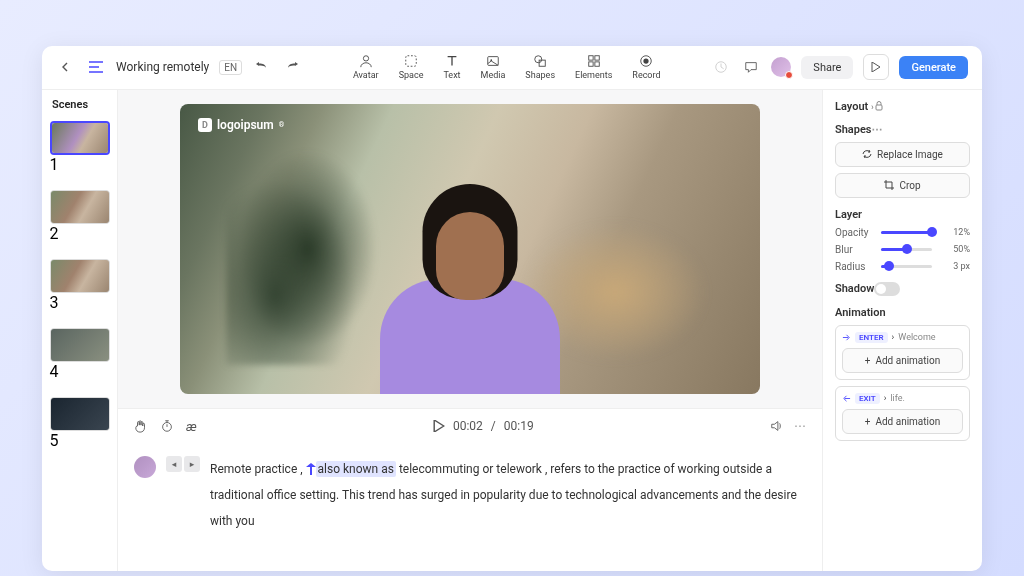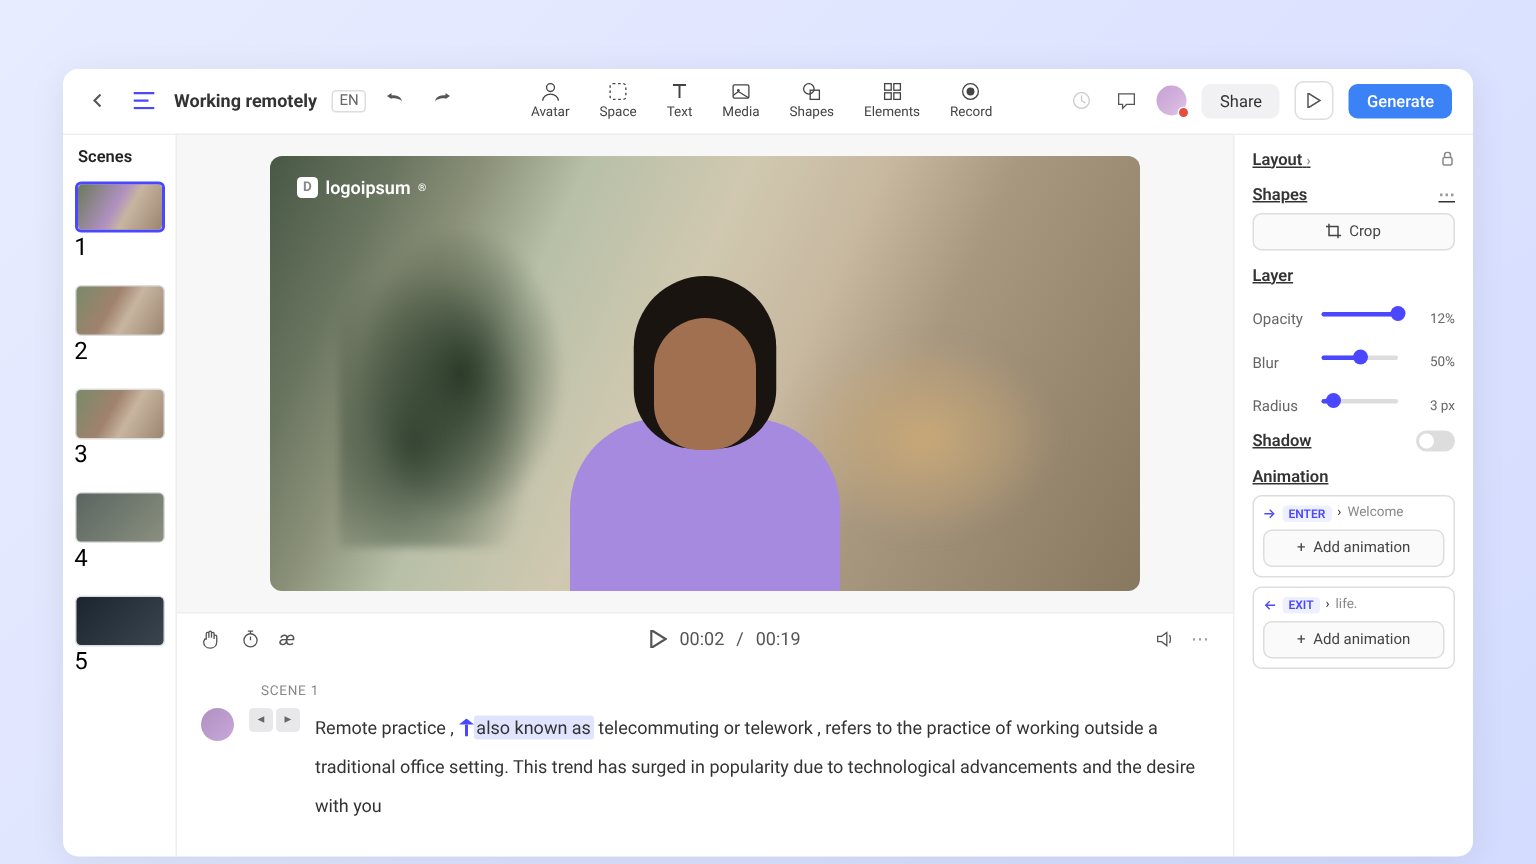--- a/index.html
+++ b/index.html
@@ -1,21 +1,21 @@
 <!DOCTYPE html>
 <html><head>
 <meta charset="utf-8">
 <style>
 * { margin:0; padding:0; box-sizing:border-box; font-family:-apple-system,BlinkMacSystemFont,"Segoe UI",Roboto,sans-serif; }
 body { background:linear-gradient(135deg,#e8ecff 0%,#d4dcff 100%); width:1024px; height:576px; overflow:hidden; display:flex; align-items:center; justify-content:center; }
 .app { width:940px; height:525px; background:#fff; border-radius:10px; box-shadow:0 4px 24px rgba(0,0,0,.08); display:flex; flex-direction:column; overflow:hidden; margin-top:40px; }
 .topbar { height:44px; display:flex; align-items:center; padding:0 14px; gap:12px; border-bottom:1px solid #eee; font-size:12px; color:#333; }
 .topbar .left { display:flex; align-items:center; gap:10px; }
 .topbar .icon-btn { width:20px; height:20px; display:flex; align-items:center; justify-content:center; cursor:pointer; color:#555; }
-.topbar .title { font-weight:700; font-size:12px; }
+.topbar .title { font-weight:400; font-size:12px; }
 .topbar .lang { font-size:10px; color:#666; border:1px solid #ddd; border-radius:3px; padding:1px 4px; }
 .topbar .tools { margin:0 auto; display:flex; gap:20px; }
 .tool { display:flex; flex-direction:column; align-items:center; gap:2px; cursor:pointer; color:#444; }
 .tool svg { width:14px; height:14px; }
 .tool span { font-size:9px; }
 .topbar .right { display:flex; align-items:center; gap:10px; }
 .avatar-sm { width:20px; height:20px; border-radius:50%; background:linear-gradient(135deg,#c4a0d0,#e0c0e8); position:relative; }
 .avatar-sm::after { content:''; position:absolute; right:-2px; bottom:-2px; width:6px; height:6px; background:#e74c3c; border-radius:50%; border:1px solid #fff; }
 .btn { padding:5px 12px; border-radius:6px; font-size:11px; cursor:pointer; border:none; }
 .btn-light { background:#f1f1f3; color:#333; }
@@ -50,24 +50,24 @@
 .scene-label { font-size:9px; color:#888; letter-spacing:.5px; margin-bottom:6px; margin-left:40px; }
 .script-row { display:flex; gap:10px; align-items:flex-start; }
 .script-avatar { width:22px; height:22px; border-radius:50%; background:linear-gradient(135deg,#b090c0,#c8a8d8); flex-shrink:0; }
 .script-nav { display:flex; align-items:center; gap:2px; }
 .script-nav button { width:16px; height:16px; border:none; background:#e8e8ea; border-radius:3px; cursor:pointer; font-size:9px; color:#666; display:flex; align-items:center; justify-content:center; }
 .script-text { flex:1; line-height:2.2; color:#333; position:relative; }
 .highlight { background:#e0e4ff; padding:1px 2px; border-radius:2px; position:relative; }
 .cursor-marker { display:inline-block; width:10px; height:10px; vertical-align:middle; position:relative; top:-1px; }
 .right-panel { width:160px; border-left:1px solid #eee; padding:10px 12px; display:flex; flex-direction:column; gap:10px; font-size:11px; color:#333; overflow:hidden; }
 .panel-section { display:flex; flex-direction:column; gap:6px; }
-.section-header { display:flex; align-items:center; justify-content:space-between; font-weight:600; font-size:11px;text-decoration:underline; }
+.section-header { display:flex; align-items:center; justify-content:flex-start; font-weight:600; font-size:11px; }
 .section-header .chev { color:#888; font-size:9px; }
 .panel-btn { width:100%; padding:6px 8px; border:1px solid #ddd; border-radius:6px; background:#fafafa; font-size:10px; cursor:pointer; display:flex; align-items:center; justify-content:center; gap:5px; color:#444; }
-.slider-row { display:flex; align-items:flex-start; gap:8px; font-size:10px; color:#666;margin-top:12px; }
+.slider-row { display:flex; align-items:center; gap:8px; font-size:10px; color:#666; }
 .slider-row label { width:38px; }
 .slider { flex:1; height:3px; background:#ddd; border-radius:2px; position:relative; cursor:pointer; }
 .slider .fill { height:100%; background:#4a47ff; border-radius:2px; }
 .slider .knob { position:absolute; top:50%; transform:translate(-50%,-50%); width:10px; height:10px; background:#4a47ff; border-radius:50%; }
 .slider-row .val { width:30px; text-align:right; font-size:9px; }
 .toggle { width:26px; height:14px; background:#ddd; border-radius:7px; position:relative; cursor:pointer; }
 .toggle::after { content:''; position:absolute; left:2px; top:2px; width:10px; height:10px; background:#fff; border-radius:50%; }
 .anim-card { border:1px solid #ddd; border-radius:6px; padding:6px; display:flex; flex-direction:column; gap:5px; }
 .anim-header { display:flex; align-items:center; gap:4px; font-size:9px; }
 .anim-badge { background:#eef0ff; color:#4a47ff; padding:1px 4px; border-radius:3px; font-weight:600; font-size:8px;text-align:right; }
@@ -238,21 +238,20 @@
             <svg width="14" height="14" viewBox="0 0 16 16">
                 <path d="M2 6v4h3l4 3V3L5 6z" fill="none" stroke="currentColor"></path>
                 <path d="M11 5c1 1 1 5 0 6" fill="none" stroke="currentColor"></path>
               </svg>
           </div>
           <div class="dots">⋯</div>
         </div>
       </div>
 
       <div class="script">
-        <div class="scene-label">SCENE 1</div>
         <div class="script-row">
           <div class="script-avatar"></div>
           <div class="script-nav">
             <button>◂</button>
             <button>▸</button>
           </div>
           <div class="script-text">
             <span>Remote practice , </span><span class="cursor-marker"><svg width="10" height="12" viewBox="0 0 10 12">
                   <path d="M5 0L0 4h10z" fill="#4a47ff"></path>
                   <rect x="4" y="4" width="2" height="8" fill="#4a47ff"></rect>
@@ -271,20 +270,27 @@
               <path d="M3 4V2.5a2 2 0 014 0V4" fill="none" stroke="#888"></path>
             </svg>
           </span>
       </div>
 
       <div class="panel-section">
         <div class="section-header">
           <span>Shapes</span>
           <span class="dots">⋯</span>
         </div>
+        <button class="panel-btn">
+          <svg width="10" height="10" viewBox="0 0 10 10">
+              <path d="M1 5a4 4 0 017-2M9 5a4 4 0 01-7 2" fill="none" stroke="currentColor"></path>
+              <path d="M7 1l1 2-2 0M3 9l-1-2 2 0" fill="none" stroke="currentColor"></path>
+            </svg>
+          <span>Replace Image</span>
+        </button>
         <button class="panel-btn">
           <svg width="10" height="10" viewBox="0 0 10 10">
               <path d="M2 0v8h8M0 2h8v8" fill="none" stroke="currentColor"></path>
             </svg>
           <span>Crop</span>
         </button>
       </div>
 
       <div class="panel-section">
         <div class="section-header">

